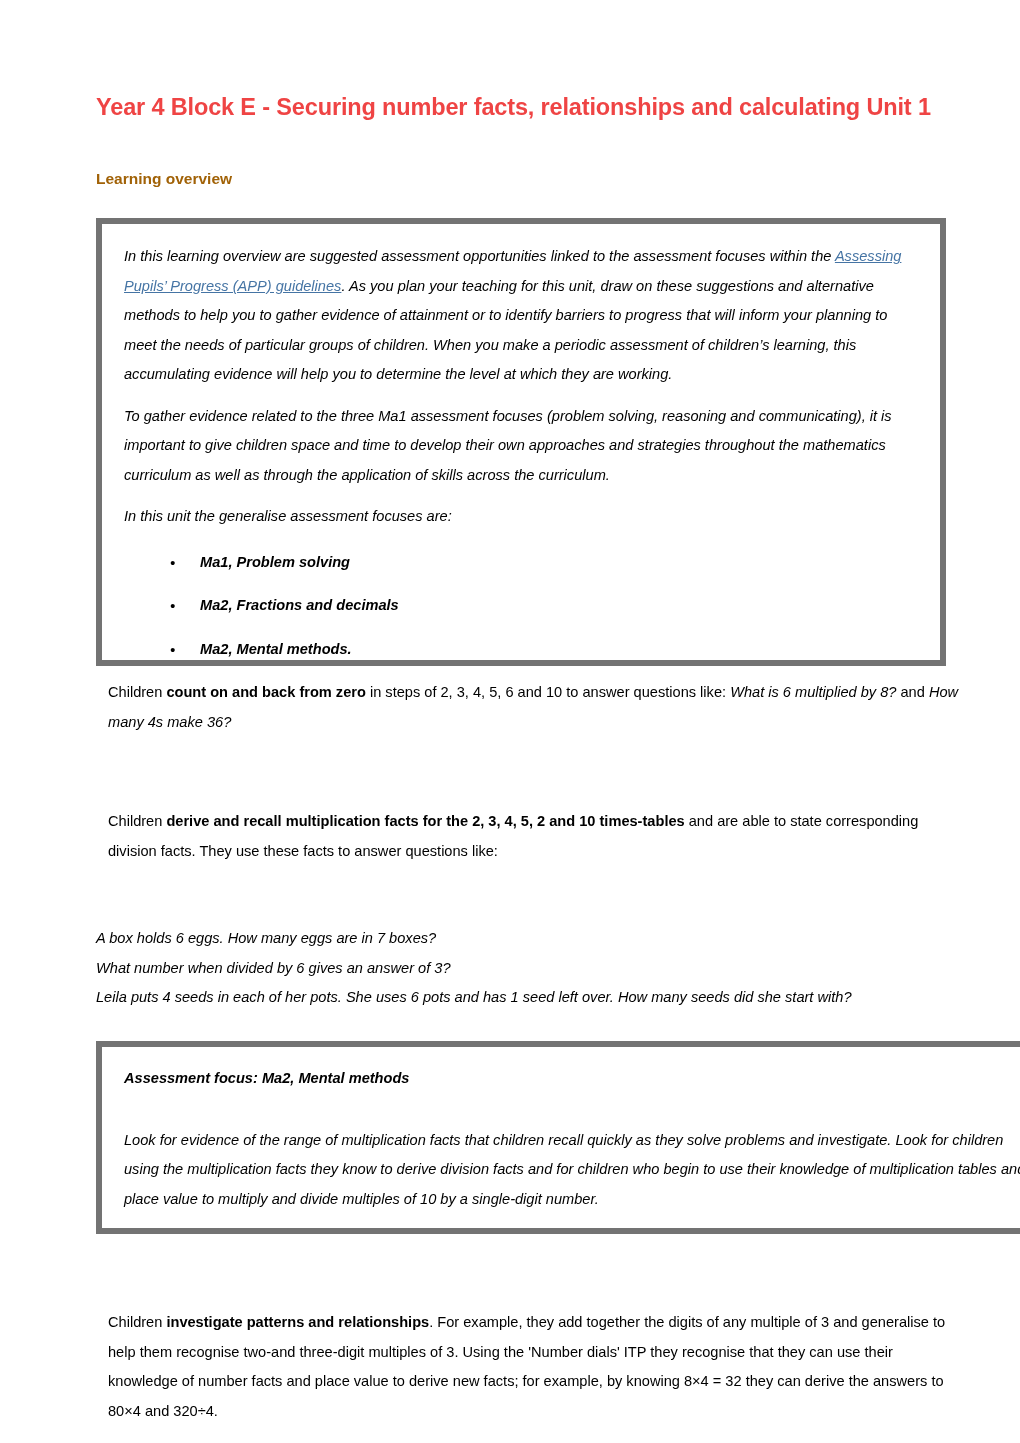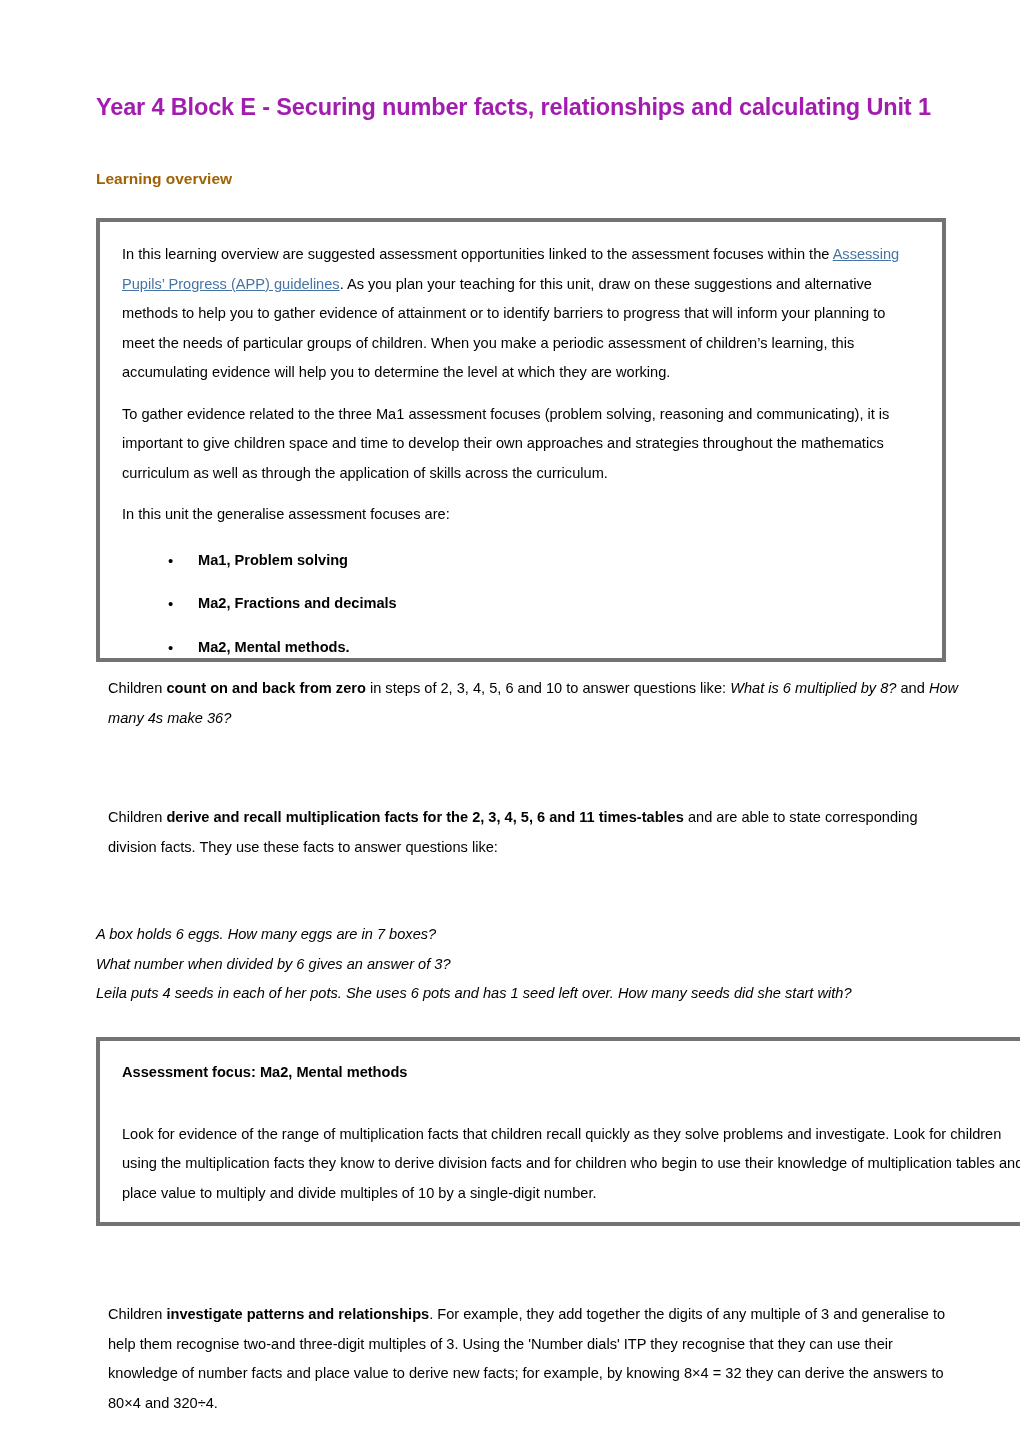--- a/index.html
+++ b/index.html
@@ -31,36 +31,37 @@
     width: 852px;
   }
 
   
   .doc-title {
     font-size: 23.5px;
     font-weight: bold;
     line-height: 1.33;
     letter-spacing: -0.15px;
     margin: 0 0 0 0;
-    color: #a21caf;
+    color: #ef4444;
   }
 
   .section-heading {
     font-size: 15.5px;
     font-weight: bold;
     margin: 46px 0 0 0;
     line-height: 1.3;
     color: #a16207;
   }
 
   
   .framed {
-    border: 4px solid #737373;
+    border: 6px solid #737373;
     box-sizing: border-box;
     position: relative;
+    font-style: italic;
   }
 
   .box-overview {
     margin-top: 29px;
     width: 850px;
     padding: 18px 22px 4px 22px;
   }
 
   .box-assessment {
     margin-top: 28px;
@@ -165,21 +166,21 @@
         <li><span class="bullet-dot">•</span><span>Ma1, Problem solving</span></li>
         <li><span class="bullet-dot">•</span><span>Ma2, Fractions and decimals</span></li>
         <li><span class="bullet-dot">•</span><span>Ma2, Mental methods.</span></li>
       </ul>
     </div>
 
     <p class="outside-para"><span>Children </span><b>count on and back from zero</b><span> in steps of 2, 3, 4, 5, 6 and 10 to answer questions like: </span><i>What is 6 multiplied by 8?</i><span> and </span><i>How many 4s make 36?</i></p>
 
     <div class="gap-md"></div>
 
-    <p class="outside-para"><span>Children </span><b>derive and recall multiplication facts for the 2, 3, 4, 5, 6 and 11 times-tables</b><span> and are able to state corresponding division facts. They use these facts to answer questions like:</span></p>
+    <p class="outside-para"><span>Children </span><b>derive and recall multiplication facts for the 2, 3, 4, 5, 2 and 10 times-tables</b><span> and are able to state corresponding division facts. They use these facts to answer questions like:</span></p>
 
     <div class="gap-md"></div>
 
     <p class="qline">A box holds 6 eggs. How many eggs are in 7 boxes?</p>
     <p class="qline">What number when divided by 6 gives an answer of 3?</p>
     <p class="qline">Leila puts 4 seeds in each of her pots. She uses 6 pots and has 1 seed left over. How many seeds did she start with?</p>
 
     <div class="framed box-assessment">
       <p class="af-title">Assessment focus: Ma2, Mental methods</p>
       <div class="af-gap"></div>

